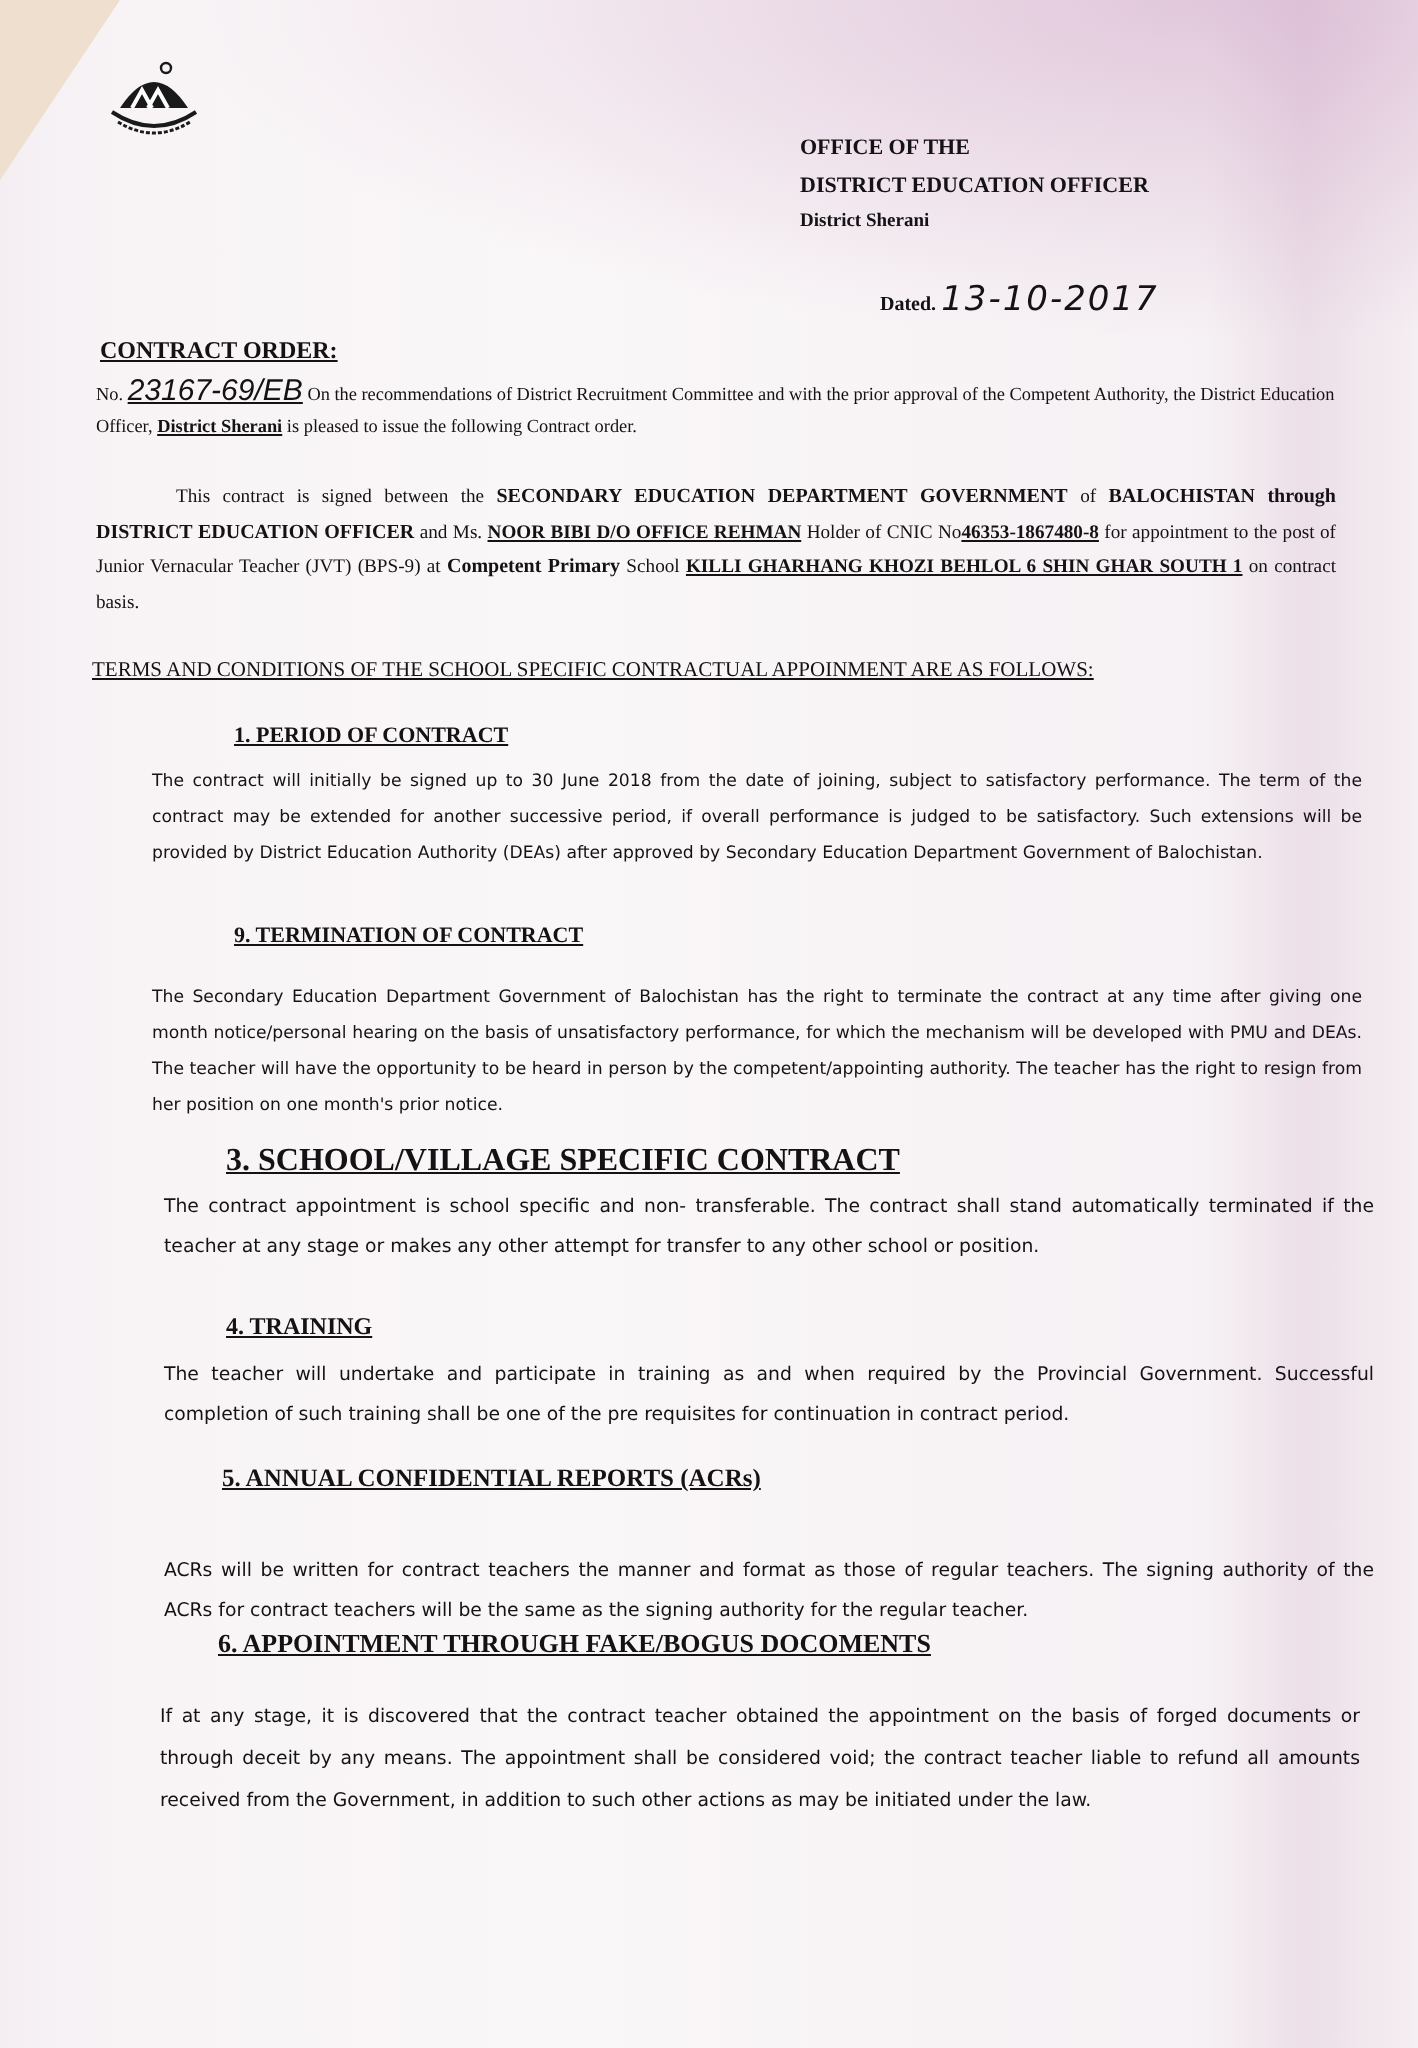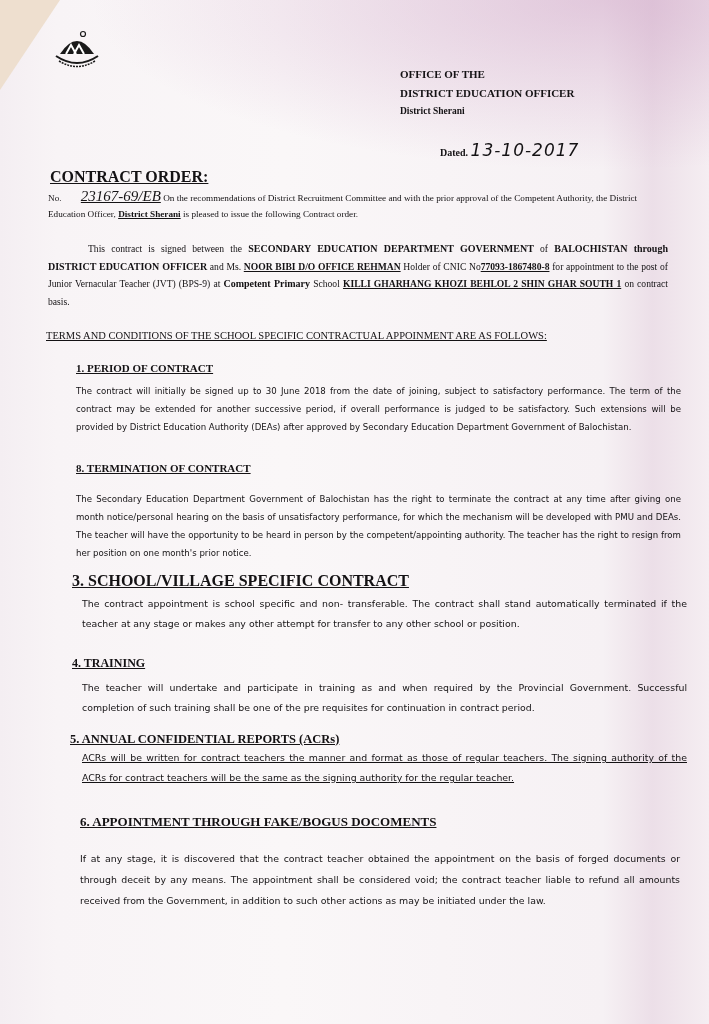--- a/index.html
+++ b/index.html
@@ -17,29 +17,29 @@
     position:absolute; left:0; top:0; width:0; height:0;
     border-top:90px solid #eedfcf; border-right:60px solid transparent;
   }
   .logo { position:absolute; left:52px; top:28px; width:50px; height:45px; }
   .header { position:absolute; left:400px; top:68px; width:220px; text-align:left; font-weight:bold; }
   .header .l1 { font-size:11px; }
   .header .l2 { font-size:11px; margin-top:7px; }
   .header .l3 { font-size:9.5px; margin-top:7px; }
   .dated { position:absolute; left:440px; top:140px; font-size:10px; font-weight:bold; }
   .dated .hand { font-family:"DejaVu Sans", sans-serif; font-style:italic; font-weight:normal; font-size:17px; letter-spacing:1px; }
-  .contract-order { position:absolute; left:50px; top:168px; font-size:16px; font-weight:bold; text-decoration:underline; }
+  .contract-order { position:absolute; left:50px; top:168px; font-size:12px; font-weight:bold; text-decoration:underline; }
   .para { position:absolute; font-size:9.2px; line-height:16px; }
   .no-line { left:48px; top:188px; width:620px; }
-  .no-line .hand { font-family:Liberation Serif, serif; font-style:italic; font-size:15px; text-decoration:underline;margin-left:17px; }
+  .no-line .hand { font-family:Liberation Sans, sans-serif; font-style:italic; font-size:15px; text-decoration:underline; }
   .intro { left:48px; top:240px; width:620px; line-height:17.5px; text-align:justify; font-size:9.6px; }
   .intro b { font-size:10px; }
   .u { text-decoration:underline; font-weight:bold; }
   .terms { position:absolute; left:46px; top:330px; font-size:10.5px; font-weight:normal; text-decoration:underline; width:640px; }
-  .sec-title { position:absolute; font-weight:bold; text-decoration:underline; font-size:11px; }
+  .sec-title { position:absolute; font-weight:bold; text-decoration:underline; font-size:11px;margin-left:41px; }
   .sec-body { position:absolute; font-family:"DejaVu Sans", sans-serif; font-size:8.6px; line-height:18px; width:605px; text-align:justify; white-space:normal; }
   .sec-body.big { font-size:9.4px; line-height:20px; }
 </style>
 </head>
 <body>
 
 <div class="noise-top"></div>
 <div class="corner-fold"></div>
 
 <svg class="logo" viewBox="0 0 50 45">
@@ -71,39 +71,39 @@
   <span>is pleased to issue the following Contract order.</span>
 </div>
 
 <div class="para intro">
   <span style="padding-left:40px">This contract is signed between the</span>
   <b>SECONDARY EDUCATION DEPARTMENT GOVERNMENT</b>
   <span>of</span>
   <b>BALOCHISTAN through DISTRICT EDUCATION OFFICER</b>
   <span>and Ms.</span>
   <span class="u">NOOR BIBI D/O OFFICE REHMAN</span>
-  <span>Holder of CNIC No</span><span class="u">77093-1867480-8</span>
+  <span>Holder of CNIC No</span><span class="u">46353-1867480-8</span>
   <span>for appointment to the post of Junior Vernacular Teacher (JVT) (BPS-9) at</span>
   <b>Competent Primary</b>
   <span>School</span>
-  <span class="u">KILLI GHARHANG KHOZI BEHLOL 2 SHIN GHAR SOUTH 1</span>
+  <span class="u">KILLI GHARHANG KHOZI BEHLOL 6 SHIN GHAR SOUTH 1</span>
   <span>on contract basis.</span>
 </div>
 
 <div class="terms">TERMS AND CONDITIONS OF THE SCHOOL SPECIFIC CONTRACTUAL APPOINMENT ARE AS FOLLOWS:</div>
 
 <div class="sec-title" style="left:76px;top:362px;">1. PERIOD OF CONTRACT</div>
 <div class="sec-body" style="left:76px;top:382px;">The contract will initially be signed up to 30 June 2018 from the date of joining, subject to satisfactory performance. The term of the contract may be extended for another successive period, if overall performance is judged to be satisfactory. Such extensions will be provided by District Education Authority (DEAs) after approved by Secondary Education Department Government of Balochistan.</div>
 
-<div class="sec-title" style="left:76px;top:462px;">8. TERMINATION OF CONTRACT</div>
+<div class="sec-title" style="left:76px;top:462px;">9. TERMINATION OF CONTRACT</div>
 <div class="sec-body" style="left:76px;top:490px;">The Secondary Education Department Government of Balochistan has the right to terminate the contract at any time after giving one month notice/personal hearing on the basis of unsatisfactory performance, for which the mechanism will be developed with PMU and DEAs. The teacher will have the opportunity to be heard in person by the competent/appointing authority. The teacher has the right to resign from her position on one month's prior notice.</div>
 
 <div class="sec-title" style="left:72px;top:572px;font-size:16px;">3. SCHOOL/VILLAGE SPECIFIC CONTRACT</div>
 <div class="sec-body big" style="left:82px;top:594px;">The contract appointment is school specific and non- transferable. The contract shall stand automatically terminated if the teacher at any stage or makes any other attempt for transfer to any other school or position.</div>
 
 <div class="sec-title" style="left:72px;top:656px;font-size:12px;">4. TRAINING</div>
 <div class="sec-body big" style="left:82px;top:678px;">The teacher will undertake and participate in training as and when required by the Provincial Government. Successful completion of such training shall be one of the pre requisites for continuation in contract period.</div>
 
 <div class="sec-title" style="left:70px;top:732px;font-size:12.5px;">5. ANNUAL CONFIDENTIAL REPORTS (ACRs)</div>
-<div class="sec-body big" style="left:82px;top:748px;text-decoration:underline;">ACRs will be written for contract teachers the manner and format as those of regular teachers. The signing authority of the ACRs for contract teachers will be the same as the signing authority for the regular teacher.</div>
+<div class="sec-body big" style="left:82px;top:776px;">ACRs will be written for contract teachers the manner and format as those of regular teachers. The signing authority of the ACRs for contract teachers will be the same as the signing authority for the regular teacher.</div>
 
-<div class="sec-title" style="left:80px;top:814px;font-size:13px;">6. APPOINTMENT THROUGH FAKE/BOGUS DOCOMENTS</div>
+<div class="sec-title" style="left:68px;top:814px;font-size:13px;">6. APPOINTMENT THROUGH FAKE/BOGUS DOCOMENTS</div>
 <div class="sec-body big" style="left:80px;top:848px;width:600px;line-height:21px;">If at any stage, it is discovered that the contract teacher obtained the appointment on the basis of forged documents or through deceit by any means. The appointment shall be considered void; the contract teacher liable to refund all amounts received from the Government, in addition to such other actions as may be initiated under the law.</div>
 
 </body></html>

